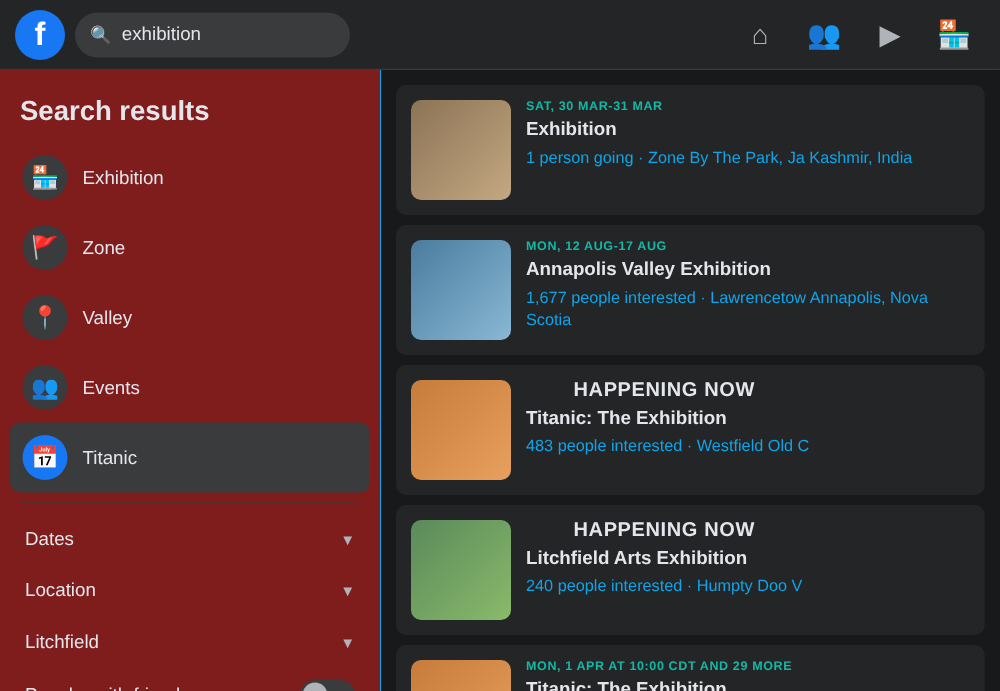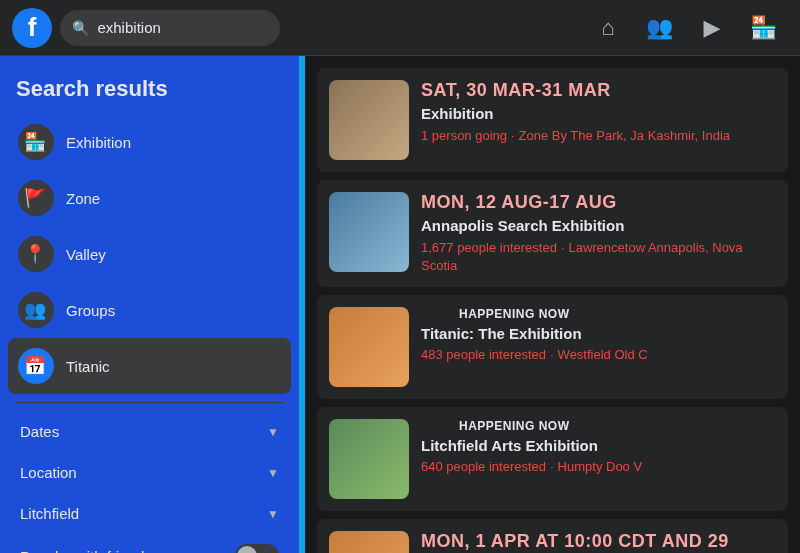--- a/index.html
+++ b/index.html
@@ -81,25 +81,25 @@
     
     .main-layout {
       display: flex;
       flex: 1;
       overflow: hidden;
     }
 
     
     .sidebar {
       width: 305px;
-      background: #1d4ed8;
+      background: #7f1d1d;
       padding: 12px 8px;
       overflow-y: auto;
       flex-shrink: 0;
-      border-right: 6px solid #0ea5e9;
+      border-right: 1px solid #0ea5e9;
     }
     .sidebar-title {
       font-size: 22px;
       font-weight: 700;
       color: #e4e6eb;
       padding: 8px 8px 12px 8px;
     }
     .sidebar-item {
       display: flex;
       align-items: center;
@@ -214,43 +214,43 @@
       background: #3a3b3c;
       overflow: hidden;
     }
     .event-info {
       flex: 1;
       display: flex;
       flex-direction: column;
       gap: 3px;
     }
     .event-date {
-      font-size: 18px;
+      font-size: 10px;
       font-weight: 600;
-      color: #fca5a5;
+      color: #14b8a6;
       text-transform: uppercase;
       letter-spacing: 0.5px;
     }
     .event-happening {
-      font-size: 12px;
+      font-size: 16px;
       font-weight: 600;
       color: #e4e6eb;
       text-transform: uppercase;
       letter-spacing: 0.5px;
       padding-left: 38px;
     }
     .event-title {
       font-size: 15px;
       font-weight: 600;
       color: #e4e6eb;
       line-height: 1.3;
     }
     .event-meta {
       font-size: 13px;
-      color: #ef4444;
+      color: #0ea5e9;
       line-height: 1.4;
     }
 
     
     .thumb-1 { background: linear-gradient(135deg, #8b7355, #c4a882); }
     .thumb-2 { background: linear-gradient(135deg, #4a7c9e, #89b8d4); }
     .thumb-3 { background: linear-gradient(135deg, #c67c3a, #e8a060); }
     .thumb-4 { background: linear-gradient(135deg, #5a8a5a, #8aba6a); }
     .thumb-5 { background: linear-gradient(135deg, #c67c3a, #e8a060); }
   </style>
@@ -285,21 +285,21 @@
     <div class="sidebar-item">
       <div class="sidebar-icon">🚩</div>
       <span>Zone</span>
     </div>
     <div class="sidebar-item">
       <div class="sidebar-icon">📍</div>
       <span>Valley</span>
     </div>
     <div class="sidebar-item">
       <div class="sidebar-icon">👥</div>
-      <span>Groups</span>
+      <span>Events</span>
     </div>
     <div class="sidebar-item active">
       <div class="sidebar-icon">📅</div>
       <span>Titanic</span>
     </div>
 
     <div class="sidebar-divider"></div>
 
     <div class="filter-item">
       <span class="filter-label">Dates</span>
@@ -331,40 +331,40 @@
         <div class="event-date">SAT, 30 MAR-31 MAR</div>
         <div class="event-title">Exhibition</div>
         <div class="event-meta">1 person going · Zone By The Park, Ja Kashmir, India</div>
       </div>
     </div>
 
     <div class="event-card">
       <div class="event-thumbnail thumb-2"></div>
       <div class="event-info">
         <div class="event-date">MON, 12 AUG-17 AUG</div>
-        <div class="event-title">Annapolis Search Exhibition</div>
+        <div class="event-title">Annapolis Valley Exhibition</div>
         <div class="event-meta">1,677 people interested · Lawrencetow Annapolis, Nova Scotia</div>
       </div>
     </div>
 
     <div class="event-card">
       <div class="event-thumbnail thumb-3"></div>
       <div class="event-info">
         <div class="event-happening">HAPPENING NOW</div>
         <div class="event-title">Titanic: The Exhibition</div>
         <div class="event-meta">483 people interested · Westfield Old C</div>
       </div>
     </div>
 
     <div class="event-card">
       <div class="event-thumbnail thumb-4"></div>
       <div class="event-info">
         <div class="event-happening">HAPPENING NOW</div>
         <div class="event-title">Litchfield Arts Exhibition</div>
-        <div class="event-meta">640 people interested · Humpty Doo V</div>
+        <div class="event-meta">240 people interested · Humpty Doo V</div>
       </div>
     </div>
 
     <div class="event-card">
       <div class="event-thumbnail thumb-5"></div>
       <div class="event-info">
         <div class="event-date">MON, 1 APR AT 10:00 CDT AND 29 MORE</div>
         <div class="event-title">Titanic: The Exhibition</div>
 
       </div>

